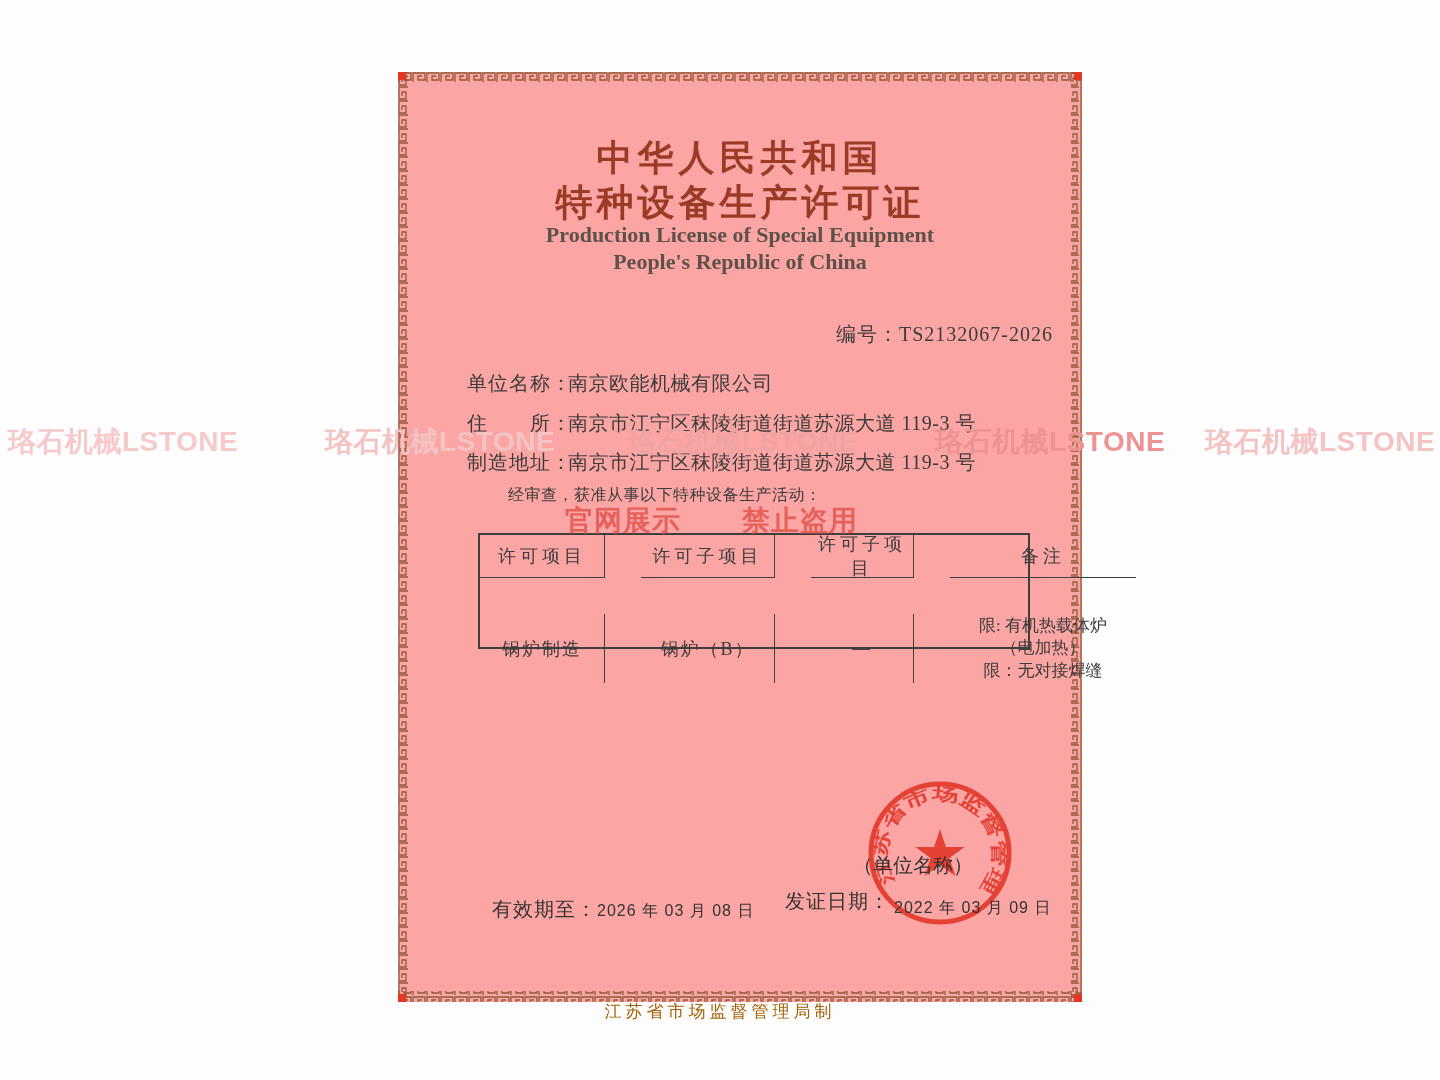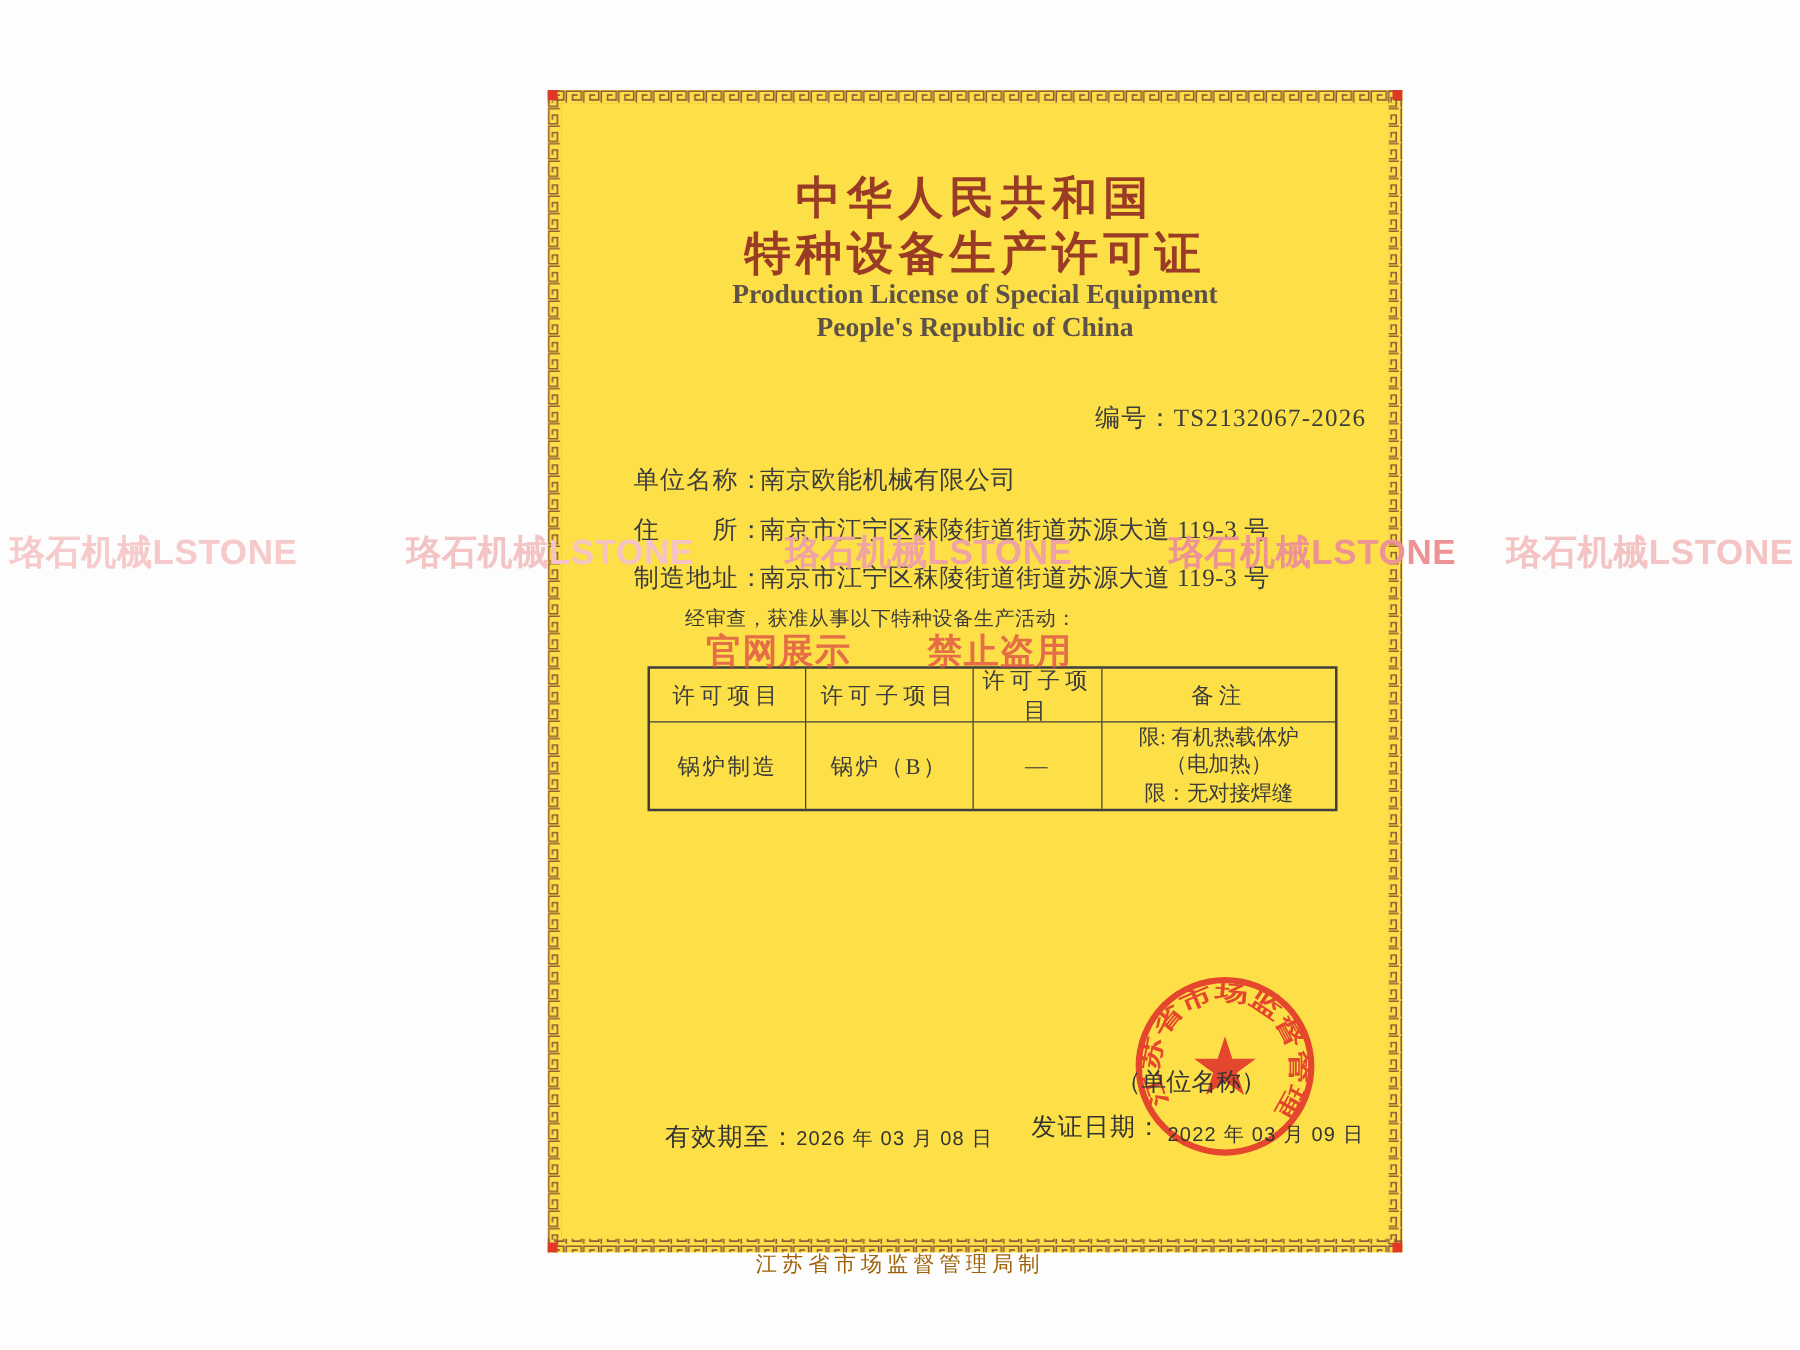--- a/index.html
+++ b/index.html
@@ -7,22 +7,21 @@
     width:1440px;height:1080px;
     background:#fdfdfd;
     font-family:"Liberation Serif","DejaVu Serif",serif;
     position:relative;overflow:hidden;
   }
   .page{position:absolute;inset:0;width:1440px;height:1080px;}
 
   
   .certificate{
     position:absolute;left:398px;top:72px;width:684px;height:930px;
-    background:#fde047;
-    margin-left:40px;
+    background:#fca5a5;
   }
   .border-svg{position:absolute;left:0;top:0;width:684px;height:930px;pointer-events:none;}
 
   
   .title-cn{
     position:absolute;left:0;width:684px;text-align:center;
     color:#9a3b26;font-weight:bold;white-space:nowrap;
   }
   .title-cn1{top:62px;font-size:36px;letter-spacing:5px;}
   .title-cn2{top:106px;font-size:37px;letter-spacing:4px;}
@@ -54,20 +53,21 @@
     position:absolute;left:110px;top:413px;
     font-size:16px;color:#3c3c3c;white-space:nowrap;letter-spacing:0.5px;
   }
 
   
   .lic-table{
     position:absolute;left:80px;top:461px;width:552px;height:116px;
     border:2px solid #3e3e3e;box-sizing:border-box;
     display:grid;grid-template-columns:125px 134px 103px 186px;grid-template-rows:43px 69px;
     color:#3c3c3c;
+    gap:36px;
   }
   .lic-cell{
     border-right:1px solid #3e3e3e;border-bottom:1px solid #3e3e3e;
     display:flex;align-items:center;justify-content:center;
     font-size:18px;text-align:center;
   }
   .lic-cell.last-col{border-right:none;}
   .lic-cell.last-row{border-bottom:none;}
   .lic-head{letter-spacing:4px;}
   .lic-body{letter-spacing:2px;}

